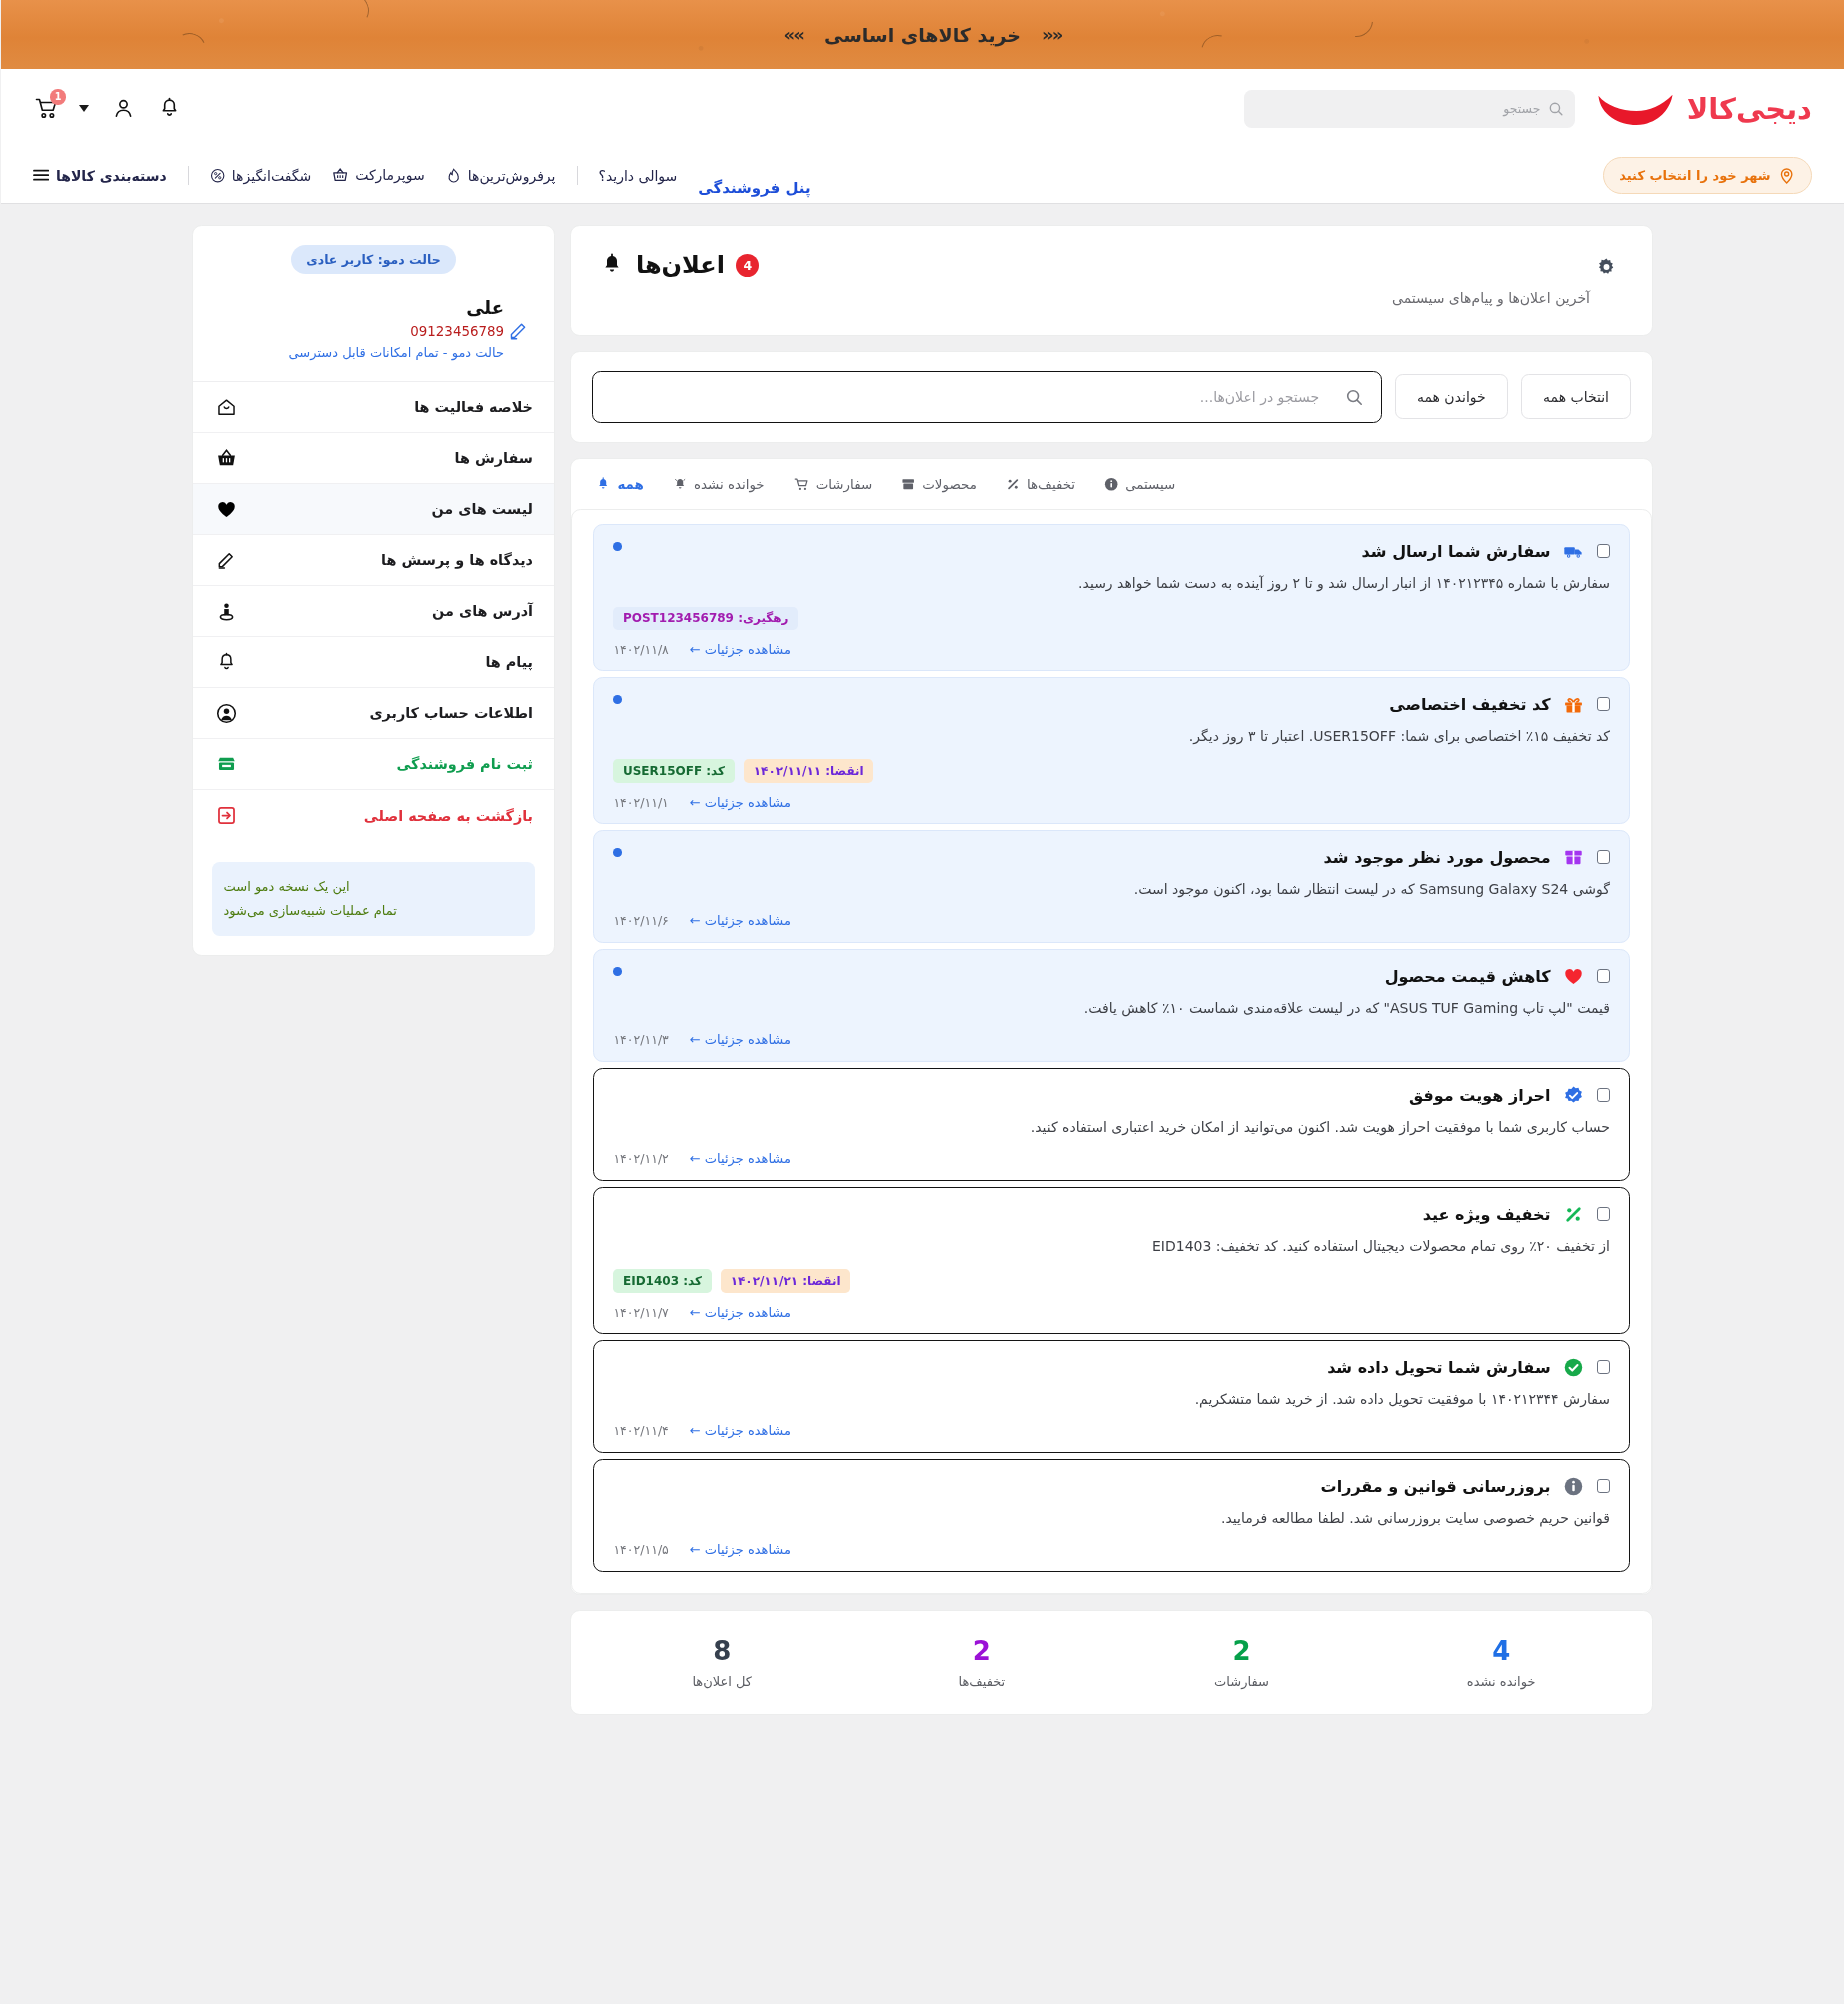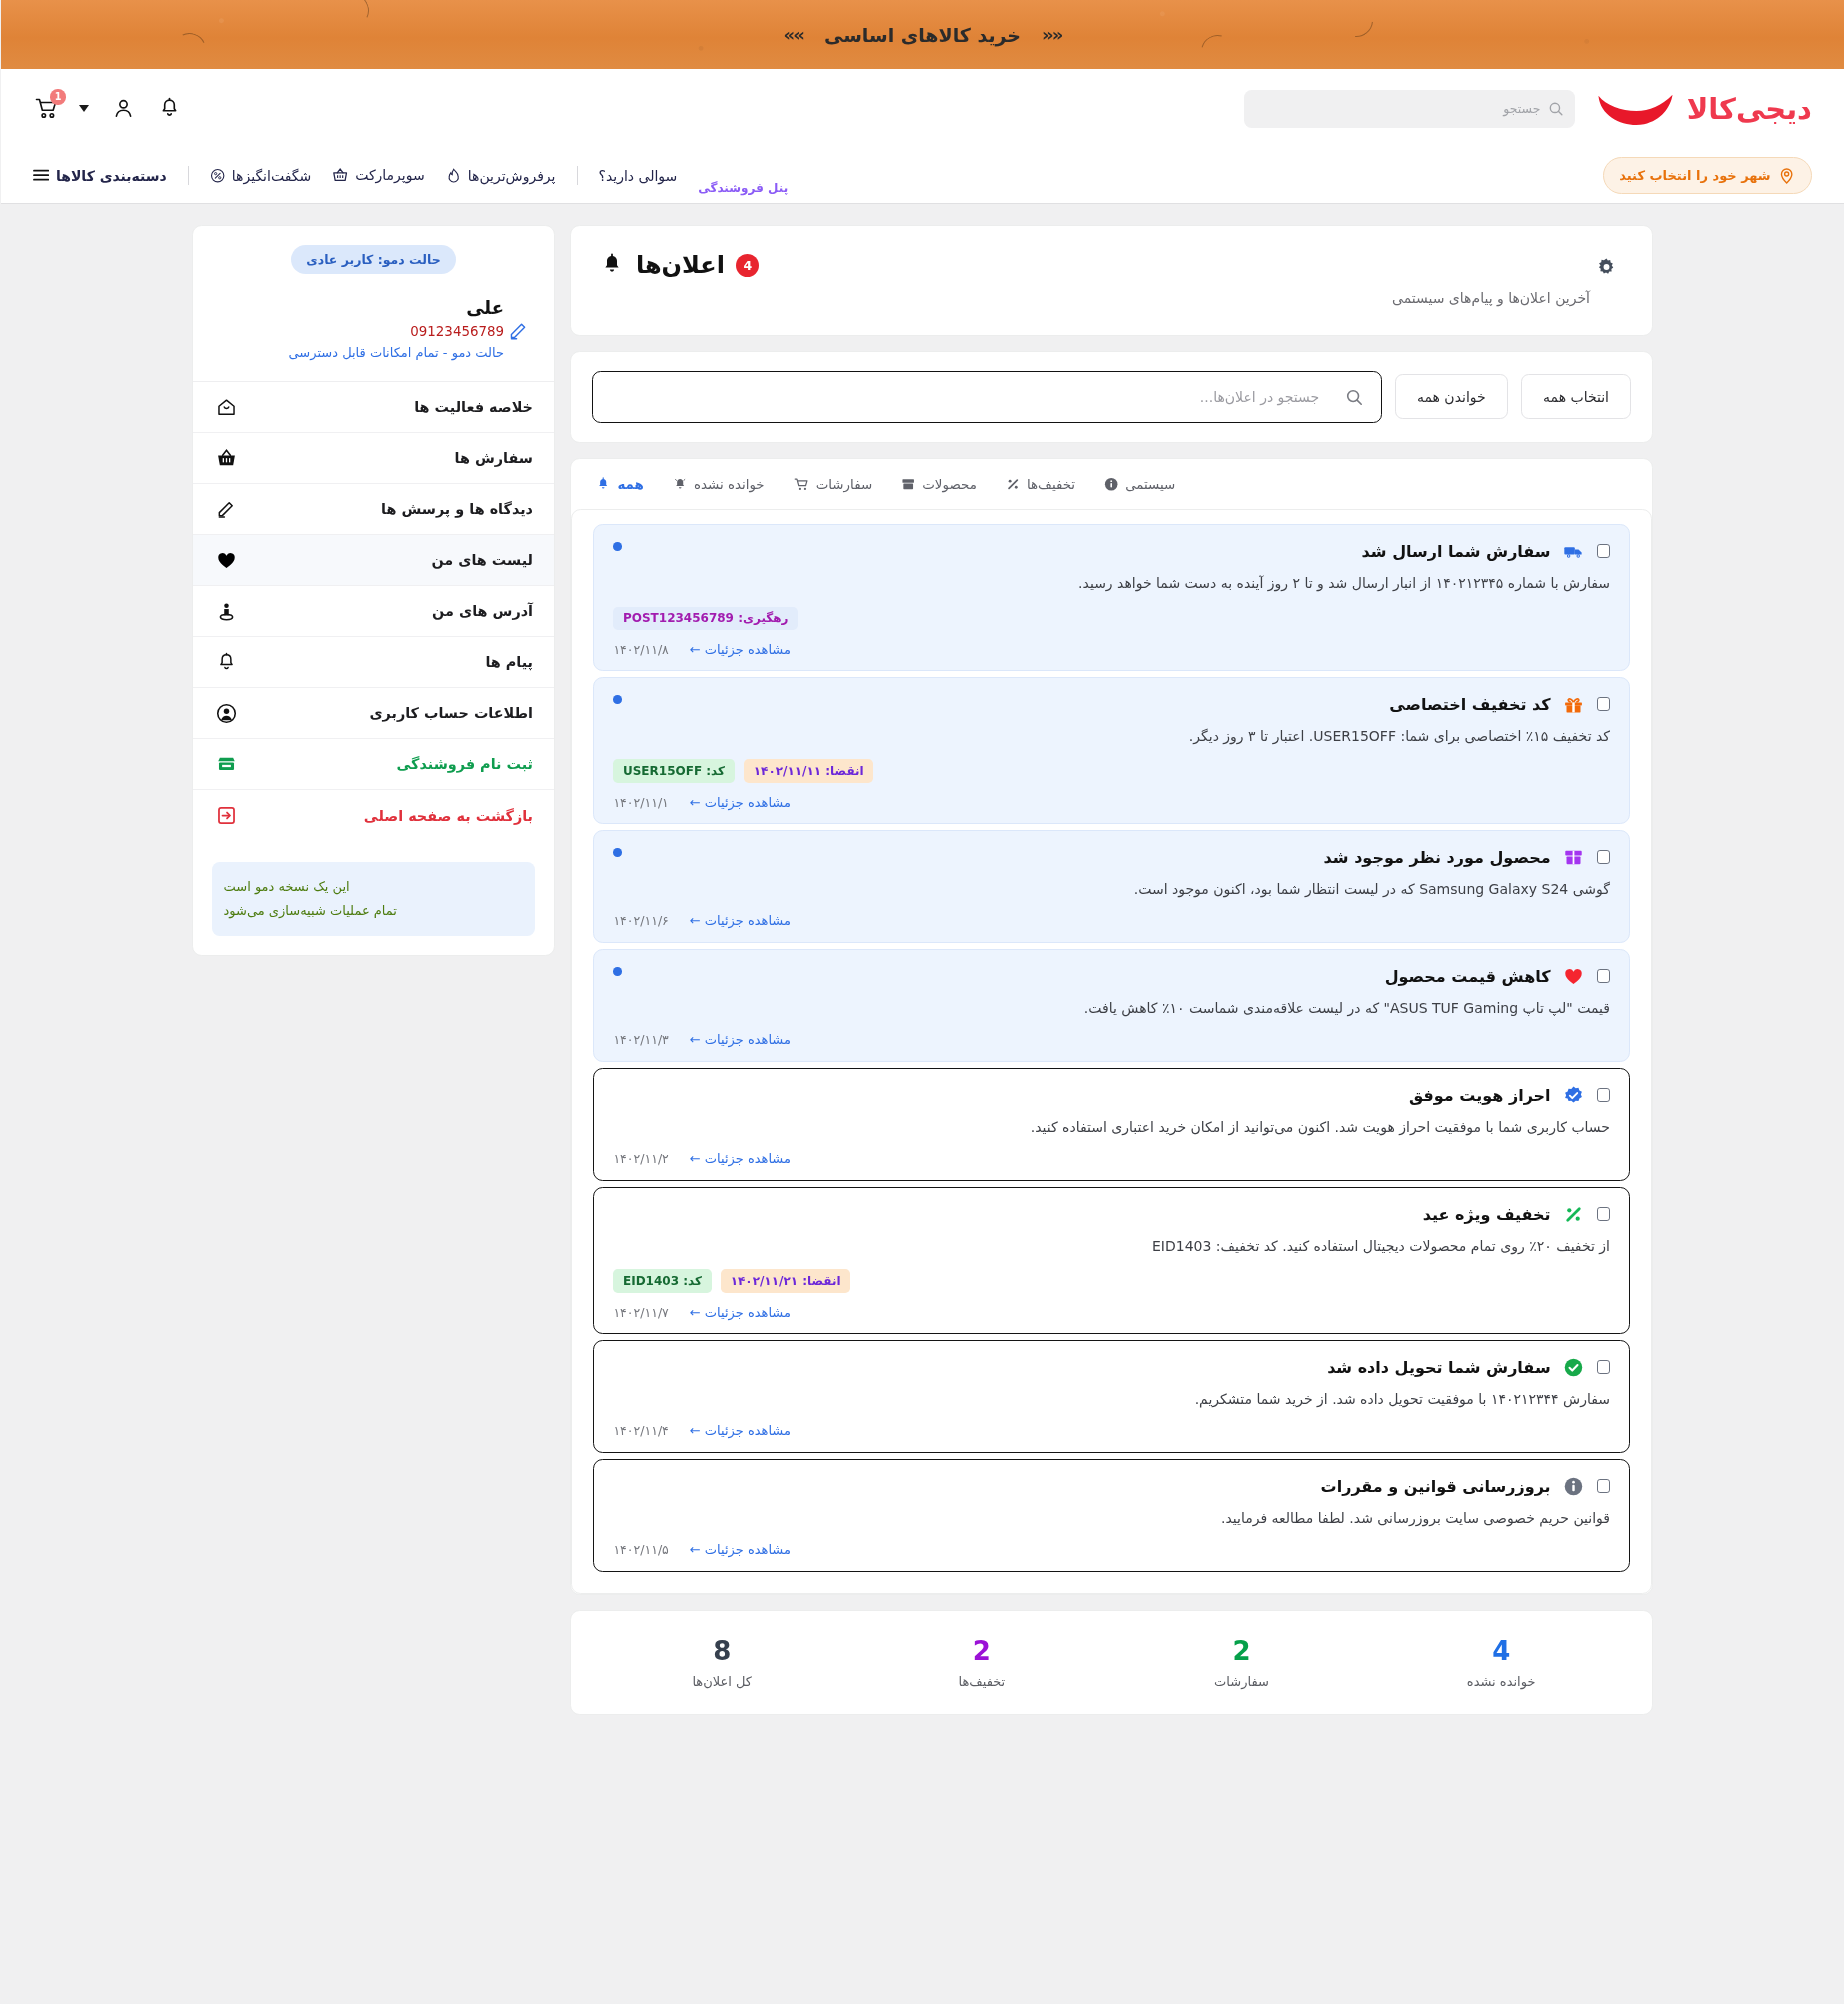--- a/index.html
+++ b/index.html
@@ -76,21 +76,21 @@
     height: 56px;
     display: flex;
     align-items: center;
     padding: 0 33px;
     gap: 21px;
     border-bottom: 1px solid #e0e0e2;
   }
   .nav-item { display:flex; align-items:center; gap:6.7px; font-size:14px; color:#23254a; white-space:nowrap; cursor:pointer;}
   .nav-item.bold { font-weight: 700; }
   .nav-sep { width:1px; height:19px; background:#d8d8dc; }
-  .nav-blue { color:#8b5cf6; font-weight:700; font-size:12px; cursor:pointer;margin-top:25px;}
+  .nav-blue { color:#1d4ed8; font-weight:700; font-size:15px; cursor:pointer;margin-top:25px;}
   .city-chip {
     display:flex; align-items:center; gap:7.7px;
     background:#fdf2e6; border:1px solid #f5d9b8;
     color:#e8720c; font-size:13px; font-weight:600;
     border-radius: 21px; padding: 8.6px 15.4px; cursor:pointer;
   }
 
   
   .page {
     display: flex;
@@ -660,34 +660,34 @@
     <span class="side-ico">
               <svg width="21" height="21" viewBox="0 0 24 24">
                 <path d="M2.4 8.6h19.2l-2 11.2H4.4z" fill="#111"></path>
                 <path d="M7.6 8.4 12 2.6l4.4 5.8" fill="none" stroke="#111" stroke-width="1.8" stroke-linecap="round"></path>
                 <line x1="8.4" y1="11.6" x2="8.4" y2="16.4" stroke="#fff" stroke-width="1.5"></line>
                 <line x1="12" y1="11.6" x2="12" y2="16.4" stroke="#fff" stroke-width="1.5"></line>
                 <line x1="15.6" y1="11.6" x2="15.6" y2="16.4" stroke="#fff" stroke-width="1.5"></line>
               </svg>
             </span>
           </div>
+          <div class="side-item active">
+    <span class="side-label ">لیست های من</span>
+    <span class="side-ico">
+              <svg width="21" height="21" viewBox="0 0 24 24">
+                <path d="M12 20.5S2.6 14.6 2.6 8.8A4.9 4.9 0 0 1 12 6.6a4.9 4.9 0 0 1 9.4 2.2c0 5.8-9.4 11.7-9.4 11.7z" fill=""></path>
+              </svg>
+            </span>
+          </div>
           <div class="side-item">
     <span class="side-label ">دیدگاه ها و پرسش ها</span>
     <span class="side-ico">
               <svg width="21" height="21" viewBox="0 0 24 24">
                 <path d="M3.8 15.6 15.1 4.3l3.4 3.4L7.2 19H3.8z" fill="none" stroke="#111" stroke-width="1.7" stroke-linejoin="round"></path>
                 <line x1="3.8" y1="20.6" x2="9.6" y2="20.6" stroke="#111" stroke-width="1.7" stroke-linecap="round"></line>
-              </svg>
-            </span>
-          </div>
-          <div class="side-item active">
-    <span class="side-label ">لیست های من</span>
-    <span class="side-ico">
-              <svg width="21" height="21" viewBox="0 0 24 24">
-                <path d="M12 20.5S2.6 14.6 2.6 8.8A4.9 4.9 0 0 1 12 6.6a4.9 4.9 0 0 1 9.4 2.2c0 5.8-9.4 11.7-9.4 11.7z" fill=""></path>
               </svg>
             </span>
           </div>
           <div class="side-item">
     <span class="side-label ">آدرس های من</span>
     <span class="side-ico">
               <svg width="21" height="21" viewBox="0 0 24 24">
                 <circle cx="12" cy="5.4" r="2.6" fill="#111"></circle>
                 <path d="M9.4 9.2h5.2v7.2H9.4z" fill="#111"></path>
                 <ellipse cx="12" cy="18.4" rx="7" ry="3" fill="none" stroke="#111" stroke-width="1.8"></ellipse>

